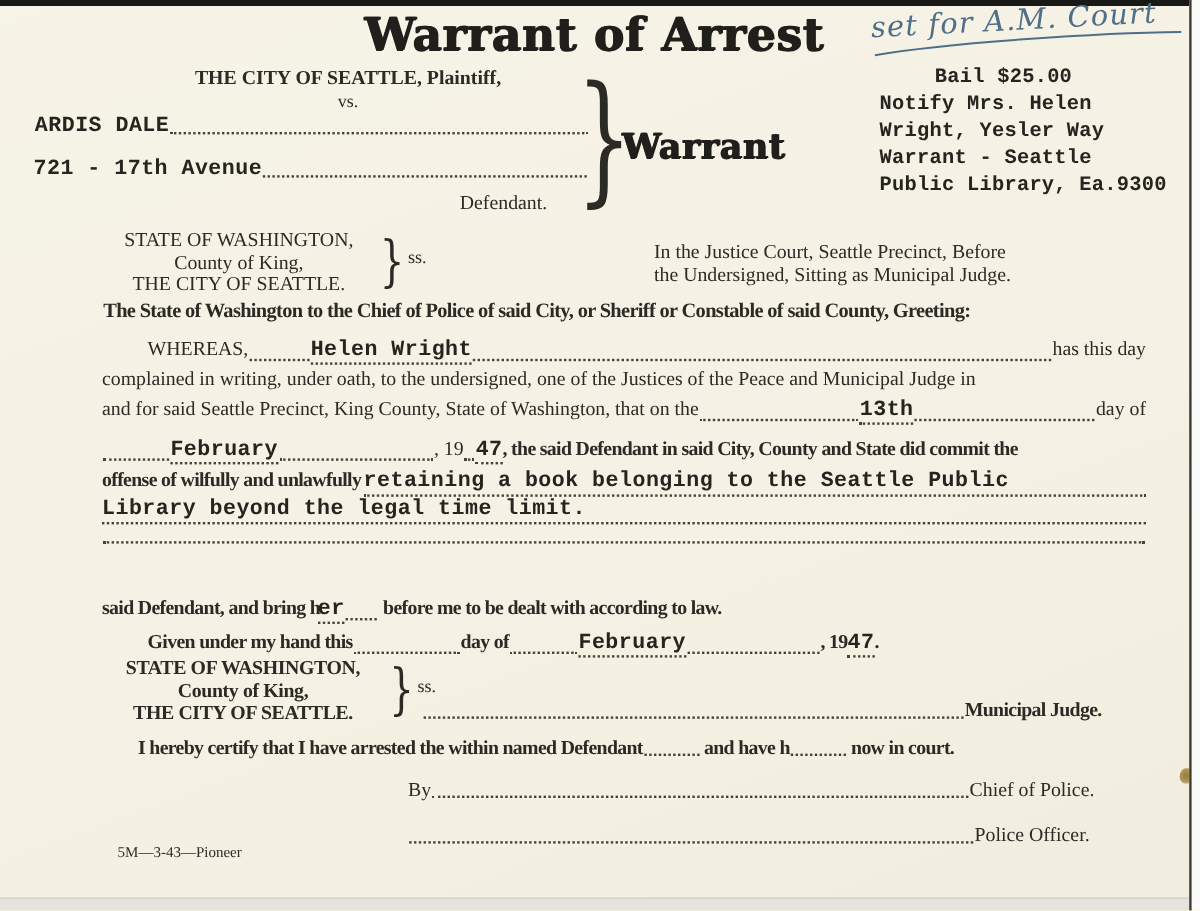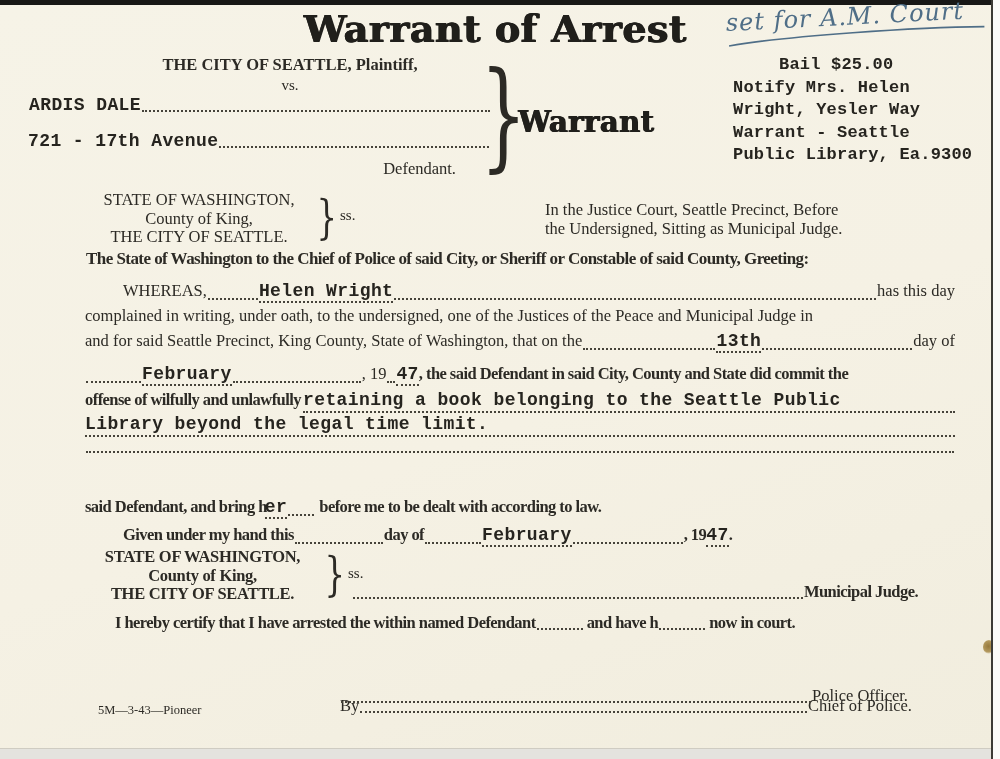--- a/index.html
+++ b/index.html
@@ -166,21 +166,21 @@
   </div>
 
   <div class="row" style="left:85px;top:613px;width:870px;padding-left:30px;box-sizing:border-box;">
     <span class="serif c">I hereby certify that I have arrested the within named Defendant</span>
     <span class="dots" style="width:46px;"></span>
     <span class="serif c" style="margin-left:3px;">and have h</span>
     <span class="dots" style="width:46px;"></span>
     <span class="serif c" style="margin-left:3px;">now in court.</span>
   </div>
 
-  <div class="row" style="left:340px;top:648px;width:572px;margin-top:48px;">
+  <div class="row" style="left:340px;top:648px;width:572px;">
     <span class="serif">By</span>
     <span class="dots fill"></span>
     <span class="serif">Chief of Police.</span>
   </div>
 
   <div class="row" style="left:340px;top:686px;width:568px;">
     <span class="dots fill"></span>
     <span class="serif">Police Officer.</span>
   </div>
 

